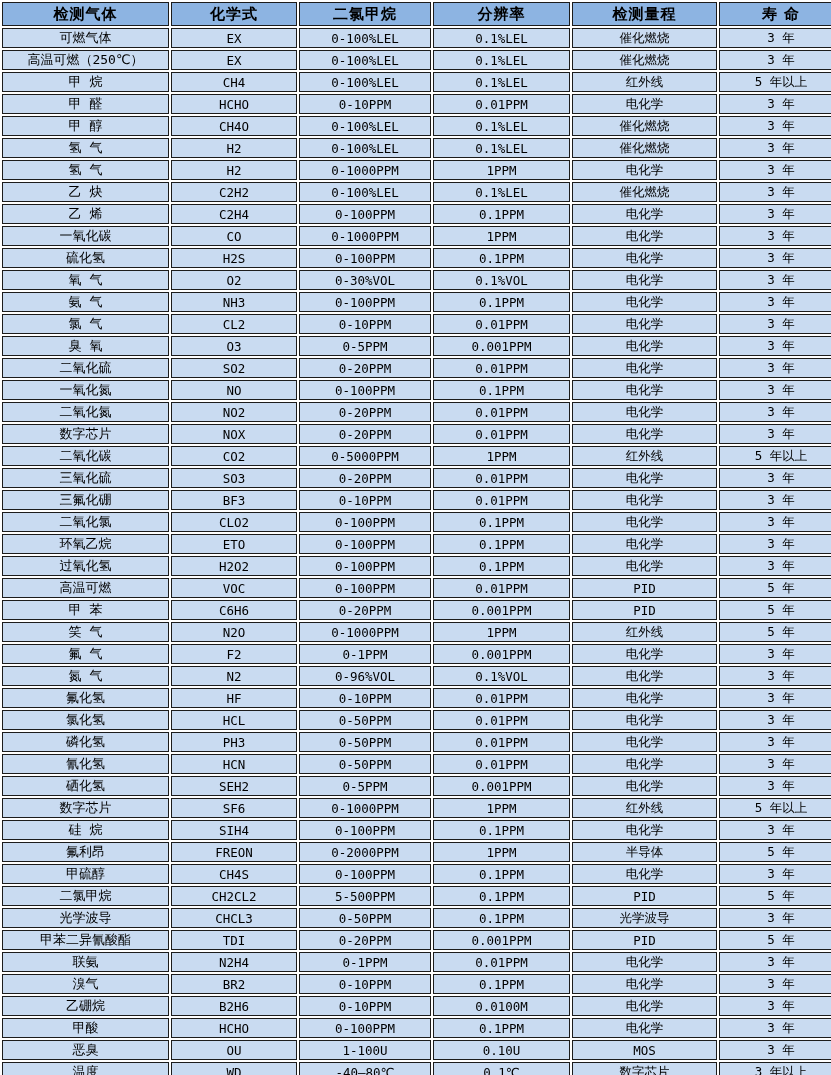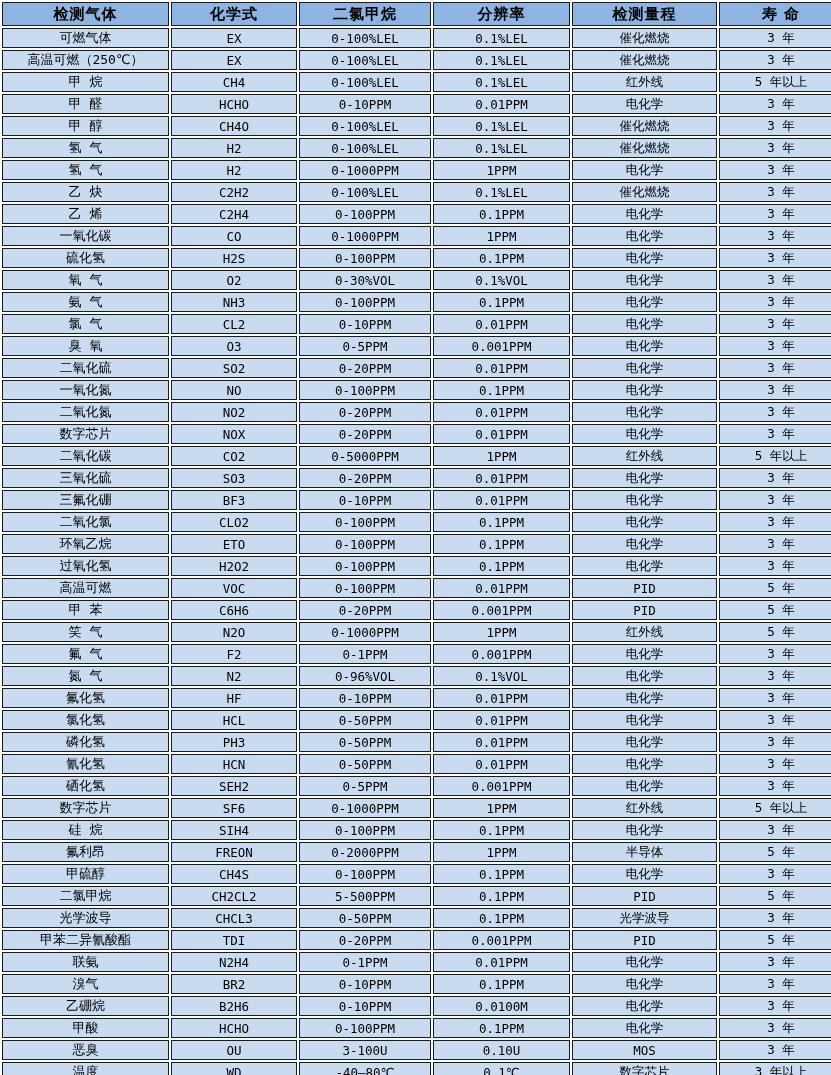--- a/index.html
+++ b/index.html
@@ -433,21 +433,21 @@
     <td class="c-gas">甲酸</td>
     <td>HCHO</td>
     <td>0-100PPM</td>
     <td>0.1PPM</td>
     <td>电化学</td>
     <td>3 年</td>
   </tr>
       <tr>
     <td class="c-gas">恶臭</td>
     <td>OU</td>
-    <td>3-100U</td>
+    <td>1-100U</td>
     <td>0.10U</td>
     <td>MOS</td>
     <td>3 年</td>
   </tr>
       <tr>
     <td class="c-gas">温度</td>
     <td>WD</td>
     <td>-40—80℃</td>
     <td>0.1℃</td>
     <td>数字芯片</td>

